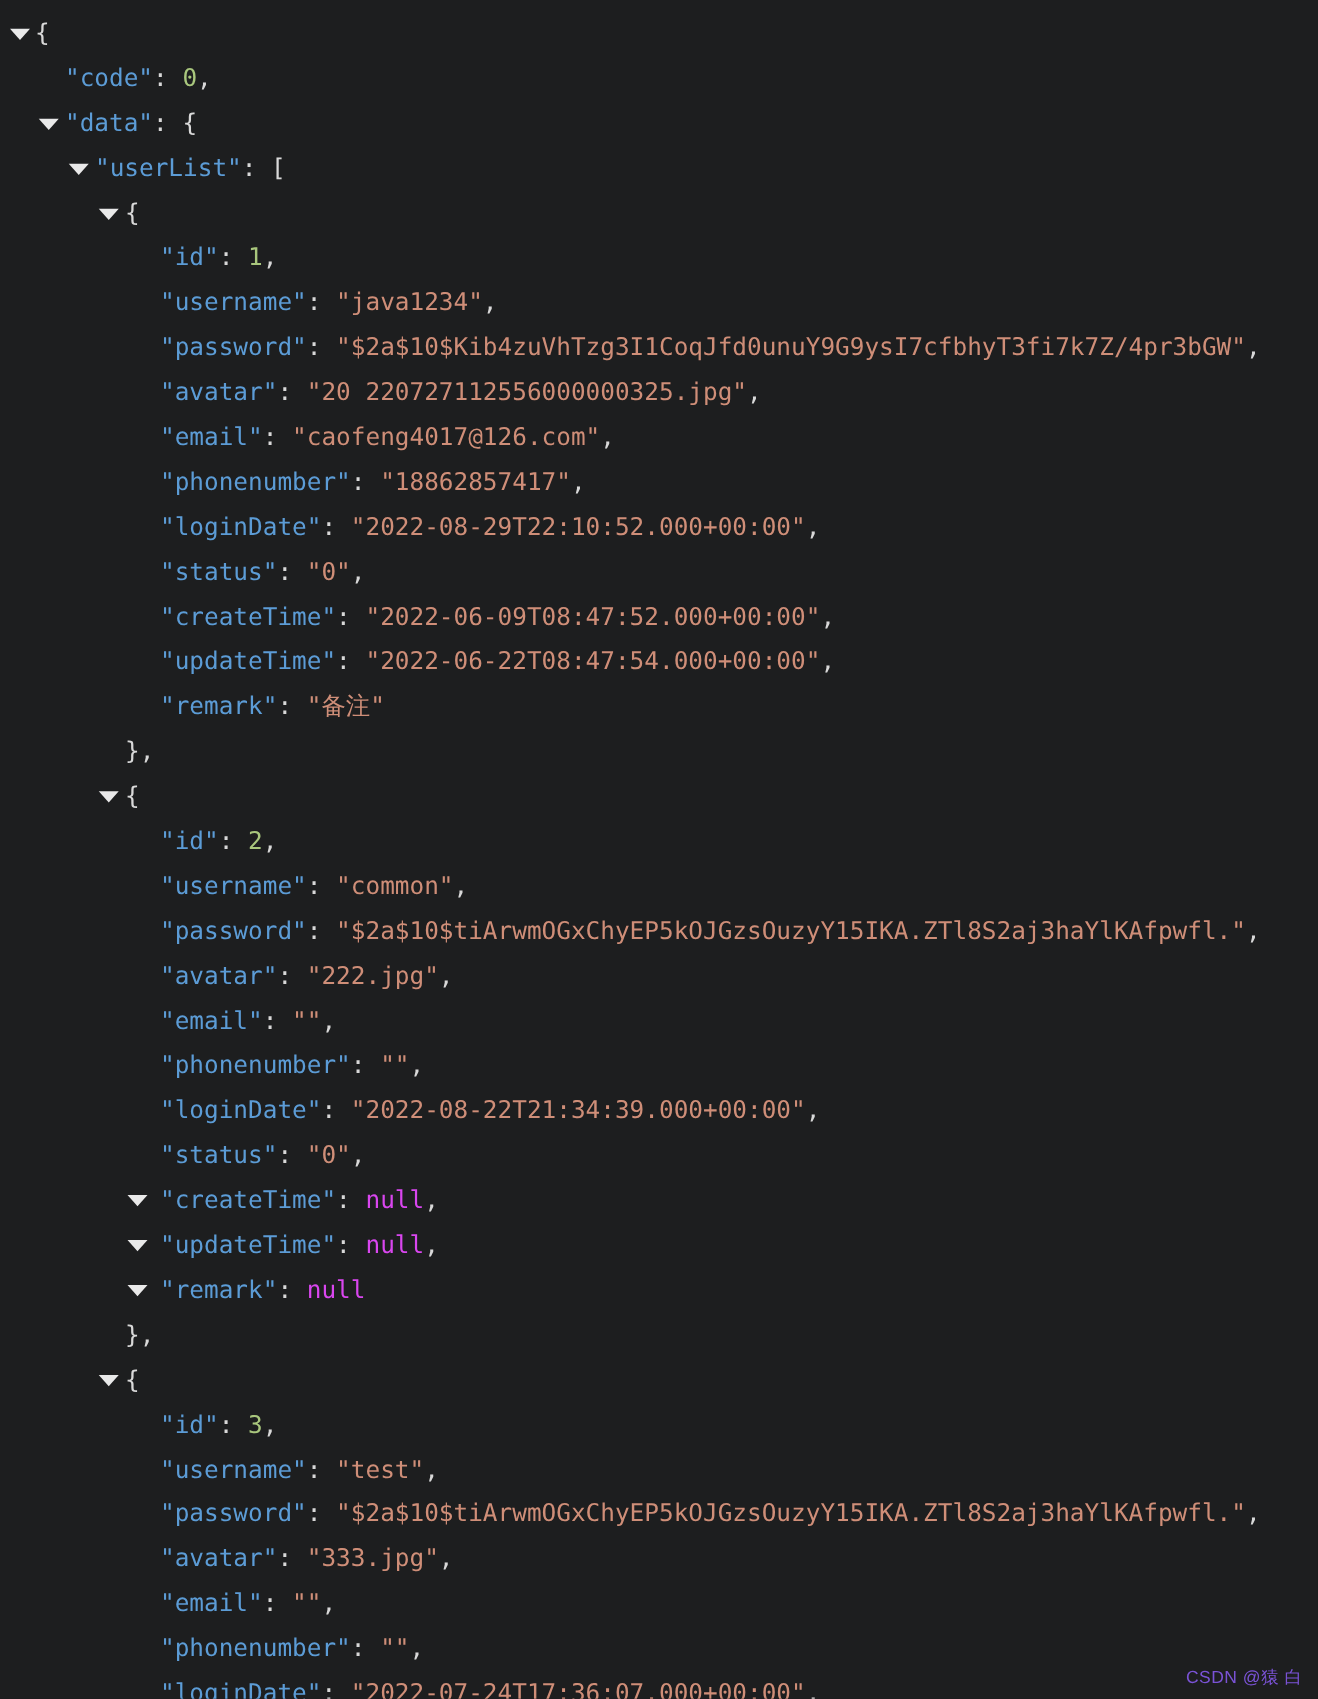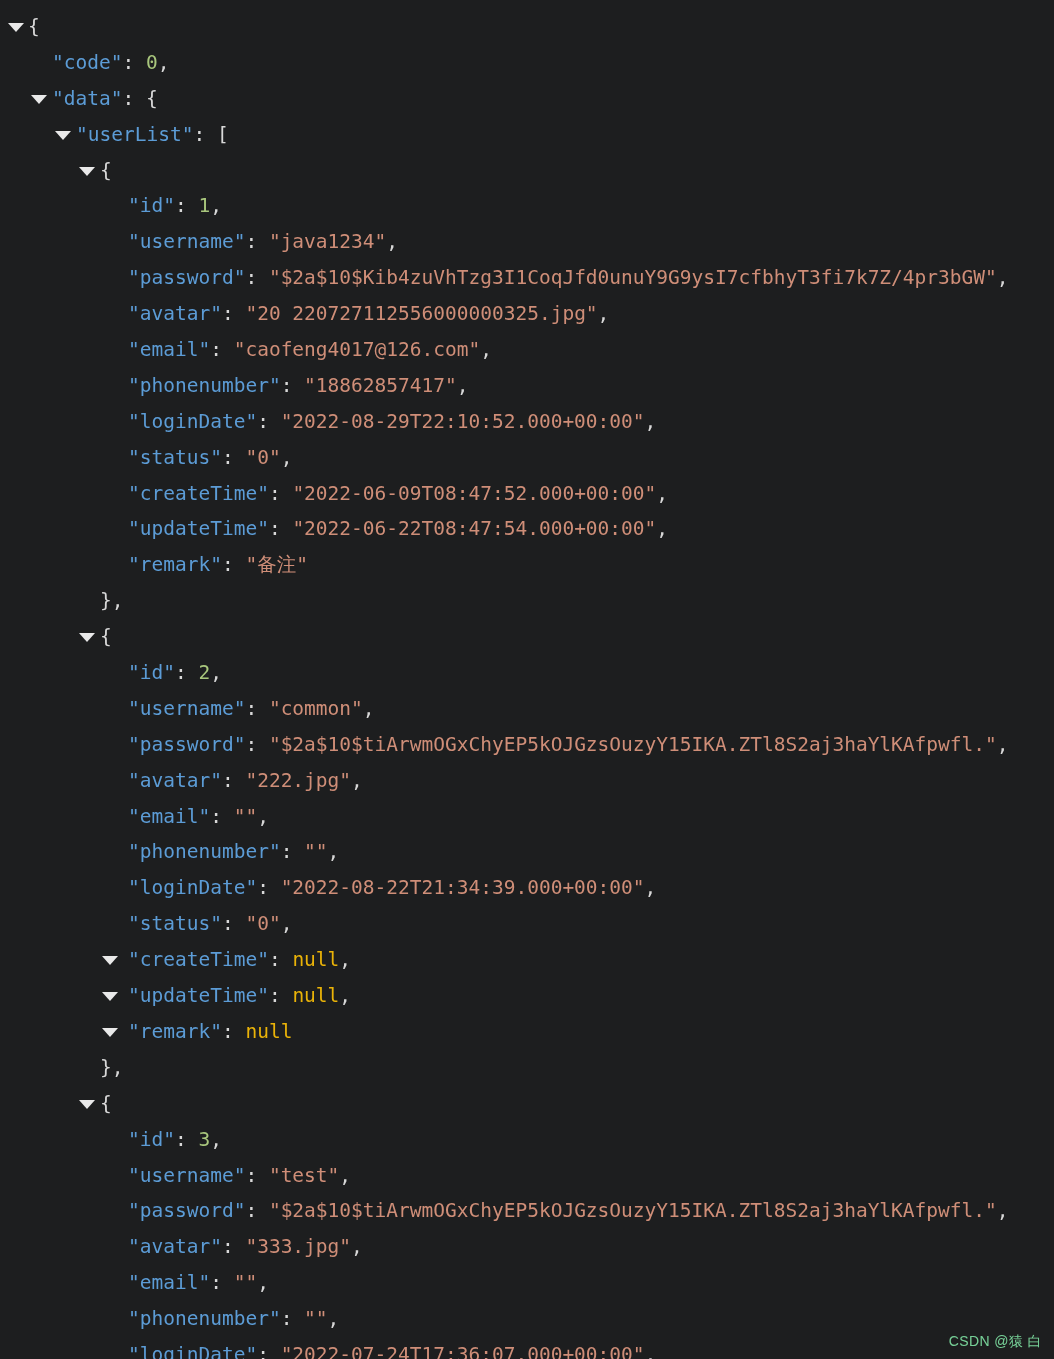--- a/index.html
+++ b/index.html
@@ -53,29 +53,29 @@
   }
   .tri.t0 { left: 8px; }
   .tri.t1 { left: 31px; }
   .tri.t2 { left: 55px; }
   .tri.t3 { left: 79px; }
   .tri.t4 { left: 102px; }
 
   .k      { color: #5c9cd6; }
   .s      { color: #cf8e78; }
   .n      { color: #a9c77d; }
-  .nul    { color: #eab308; }
+  .nul    { color: #d946ef; }
   .p      { color: #d8d8d8; }
   .br-b   { color: #d9d9d9; }
 
   #watermark {
     position: absolute;
     right: 12px;
     bottom: 8px;
-    color: #86efac;
+    color: #8b5cf6;
     font-size: 14px;
     font-family: "Liberation Sans", sans-serif;
     letter-spacing: 0.4px;
     opacity: 0.85;
   }
 </style>
 </head>
 <body>
 
 <div id="json-viewer">

